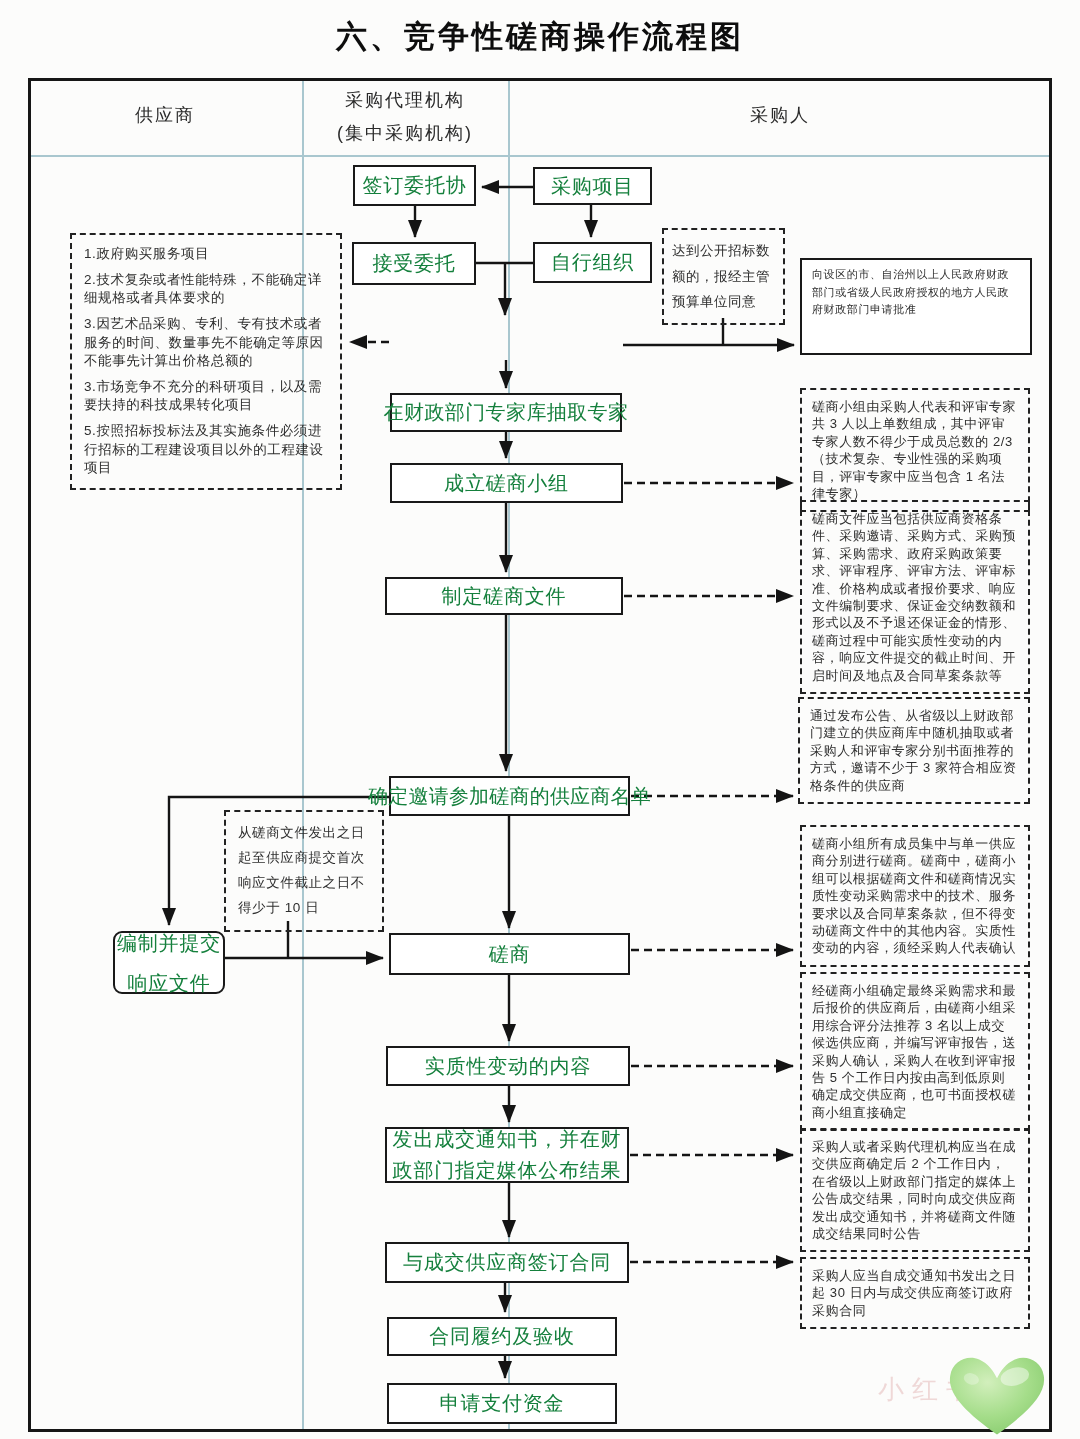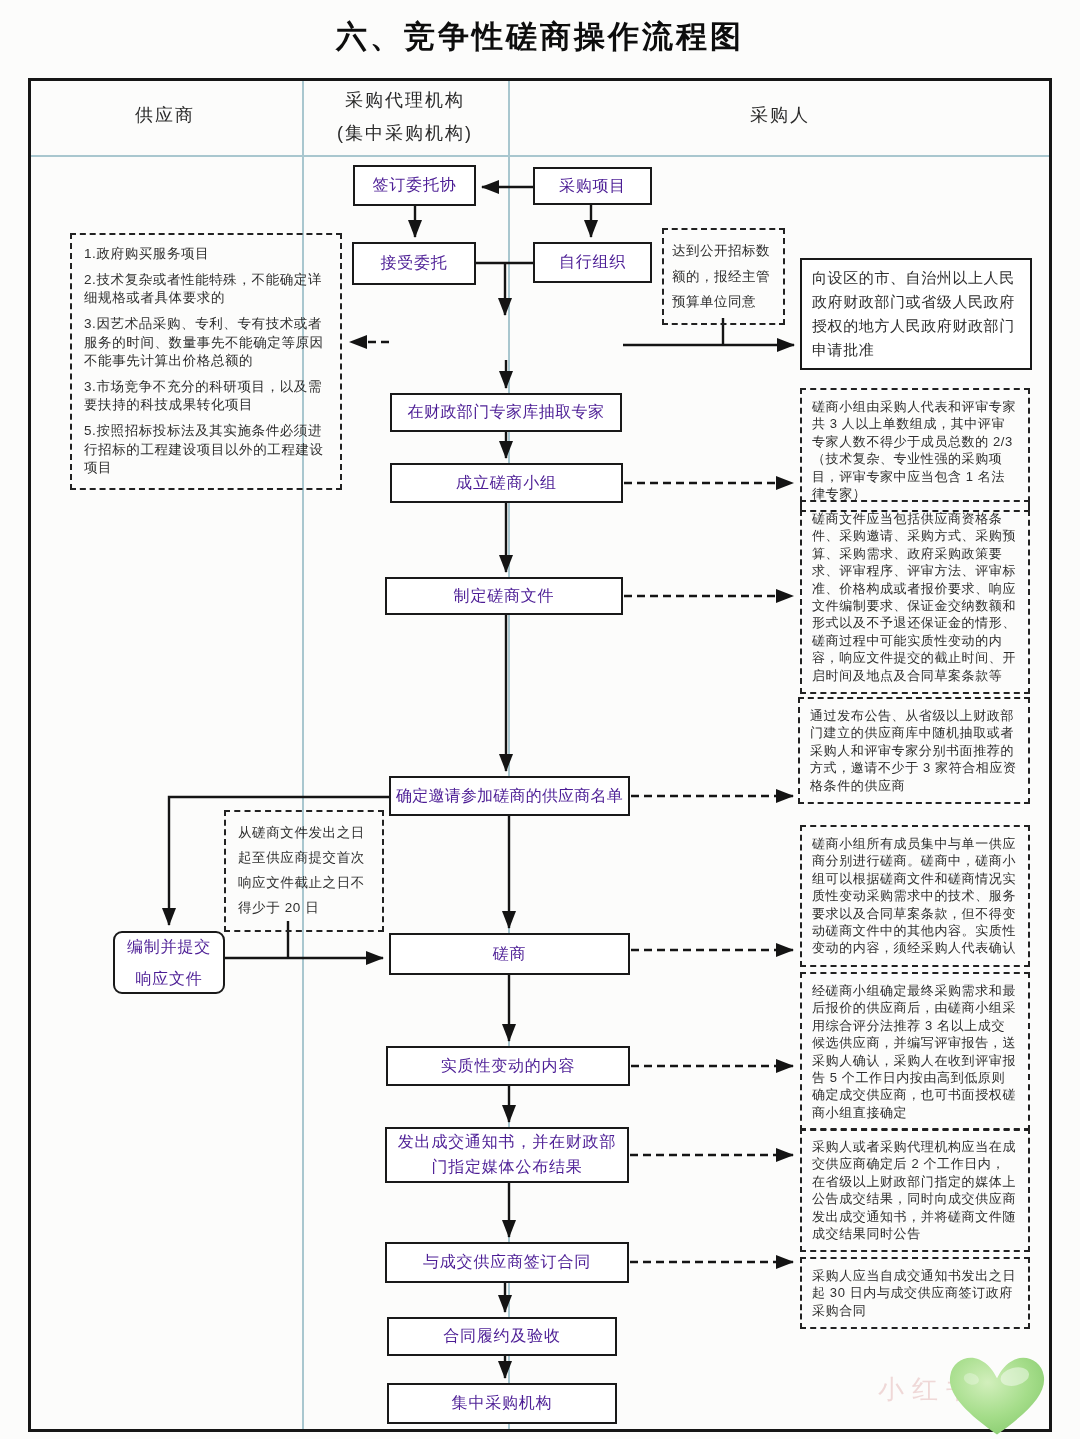--- a/index.html
+++ b/index.html
@@ -17,31 +17,31 @@
     position:absolute;left:28px;top:78px;width:1024px;height:1354px;
     border:3px solid #161616;box-sizing:border-box;
   }
   .vline{position:absolute;width:2px;background:#a9c7cf;top:81px;height:1348px;}
   .hline{position:absolute;left:31px;top:155px;width:1018px;height:2px;background:#a9c7cf;}
   .colhead{position:absolute;text-align:center;font-size:18px;color:#2b2b2b;letter-spacing:2px;}
   .colhead .l2{display:block;margin-top:9px;}
   .node{
     position:absolute;background:#ffffff;border:2.5px solid #191919;box-sizing:border-box;
     display:flex;flex-direction:column;align-items:center;justify-content:center;
-    font-size:16px;letter-spacing:0.8px;color:#4c1d95;text-align:center;
+    font-size:20px;letter-spacing:0.8px;color:#15803d;text-align:center;
     white-space:nowrap;z-index:3;
   }
   .node.wrap{white-space:normal;line-height:1.55;padding:2px 4px;}
   .node .stack{display:block;line-height:2.0;}
   .ann{
     position:absolute;border:2px dashed #222;box-sizing:border-box;background:transparent;
     font-size:13px;line-height:1.34;letter-spacing:0.6px;color:#2e2e2e;
     padding:8px 10px;z-index:2;text-align:left;
   }
-  .ann.solid{border:2.5px solid #191919;background:#fff;font-size:15px;line-height:1.6;padding:6px 10px;}
+  .ann.solid{border:2.5px solid #191919;background:#fff;font-size:11px;line-height:1.6;padding:6px 10px;}
   .ann.cond{font-size:13.5px;line-height:1.38;padding:10px 12px;}
   .ann.cond .it{margin-bottom:7px;}
   .ann.cond .it:last-child{margin-bottom:0;}
   .ann.small{font-size:13.5px;line-height:1.9;letter-spacing:0.5px;padding:8px 8px;}
   .ann.deadline{font-size:13.5px;line-height:1.85;padding:9px 12px;}
   #arrows{position:absolute;left:0;top:0;width:1080px;height:1439px;z-index:2;pointer-events:none;}
   .watermark{
     position:absolute;left:878px;top:1372px;font-size:26px;letter-spacing:8px;
     color:rgba(214,150,150,0.35);z-index:4;
   }
@@ -118,41 +118,41 @@
   <div class="node" style="left:389px;top:776px;width:241px;height:40px;letter-spacing:0.2px;">确定邀请参加磋商的供应商名单</div>
   <div class="node" style="left:389px;top:933px;width:241px;height:42px;">磋商</div>
   <div class="node" style="left:113px;top:931px;width:112px;height:63px;border-radius:9px;">
     <span class="stack">编制并提交</span>
     <span class="stack">响应文件</span>
   </div>
   <div class="node" style="left:386px;top:1046px;width:244px;height:40px;">实质性变动的内容</div>
   <div class="node wrap" style="left:385px;top:1127px;width:244px;height:56px;">发出成交通知书，并在财政部门指定媒体公布结果</div>
   <div class="node" style="left:385px;top:1242px;width:244px;height:41px;">与成交供应商签订合同</div>
   <div class="node" style="left:387px;top:1317px;width:230px;height:39px;">合同履约及验收</div>
-  <div class="node" style="left:387px;top:1383px;width:230px;height:41px;">集中采购机构</div>
+  <div class="node" style="left:387px;top:1383px;width:230px;height:41px;">申请支付资金</div>
 
   <div class="ann cond" style="left:70px;top:233px;width:272px;min-height:255px;">
     <div class="it">1.政府购买服务项目</div>
     <div class="it">2.技术复杂或者性能特殊，不能确定详细规格或者具体要求的</div>
     <div class="it">3.因艺术品采购、专利、专有技术或者服务的时间、数量事先不能确定等原因不能事先计算出价格总额的</div>
     <div class="it">3.市场竞争不充分的科研项目，以及需要扶持的科技成果转化项目</div>
     <div class="it">5.按照招标投标法及其实施条件必须进行招标的工程建设项目以外的工程建设项目</div>
   </div>
 
   <div class="ann small" style="left:662px;top:228px;width:123px;min-height:88px;">达到公开招标数额的，报经主管预算单位同意</div>
 
   <div class="ann solid" style="left:800px;top:258px;width:232px;min-height:97px;">向设区的市、自治州以上人民政府财政部门或省级人民政府授权的地方人民政府财政部门申请批准</div>
 
   <div class="ann" style="left:800px;top:388px;width:230px;min-height:95px;">磋商小组由采购人代表和评审专家共 3 人以上单数组成，其中评审专家人数不得少于成员总数的 2/3（技术复杂、专业性强的采购项目，评审专家中应当包含 1 名法律专家）</div>
 
   <div class="ann" style="left:800px;top:500px;width:230px;min-height:176px;">磋商文件应当包括供应商资格条件、采购邀请、采购方式、采购预算、采购需求、政府采购政策要求、评审程序、评审方法、评审标准、价格构成或者报价要求、响应文件编制要求、保证金交纳数额和形式以及不予退还保证金的情形、磋商过程中可能实质性变动的内容，响应文件提交的截止时间、开启时间及地点及合同草案条款等</div>
 
   <div class="ann" style="left:798px;top:697px;width:232px;min-height:98px;">通过发布公告、从省级以上财政部门建立的供应商库中随机抽取或者采购人和评审专家分别书面推荐的方式，邀请不少于 3 家符合相应资格条件的供应商</div>
 
-  <div class="ann deadline" style="left:224px;top:810px;width:160px;min-height:109px;">从磋商文件发出之日起至供应商提交首次响应文件截止之日不得少于 20 日</div>
+  <div class="ann deadline" style="left:224px;top:810px;width:160px;min-height:109px;">从磋商文件发出之日起至供应商提交首次响应文件截止之日不得少于 10 日</div>
 
   <div class="ann" style="left:800px;top:825px;width:230px;min-height:126px;">磋商小组所有成员集中与单一供应商分别进行磋商。磋商中，磋商小组可以根据磋商文件和磋商情况实质性变动采购需求中的技术、服务要求以及合同草案条款，但不得变动磋商文件中的其他内容。实质性变动的内容，须经采购人代表确认</div>
 
   <div class="ann" style="left:800px;top:972px;width:230px;min-height:141px;">经磋商小组确定最终采购需求和最后报价的供应商后，由磋商小组采用综合评分法推荐 3 名以上成交候选供应商，并编写评审报告，送采购人确认，采购人在收到评审报告 5 个工作日内按由高到低原则确定成交供应商，也可书面授权磋商小组直接确定</div>
 
   <div class="ann" style="left:800px;top:1128px;width:230px;min-height:113px;">采购人或者采购代理机构应当在成交供应商确定后 2 个工作日内，在省级以上财政部门指定的媒体上公告成交结果，同时向成交供应商发出成交通知书，并将磋商文件随成交结果同时公告</div>
 
   <div class="ann" style="left:800px;top:1257px;width:230px;min-height:71px;">采购人应当自成交通知书发出之日起 30 日内与成交供应商签订政府采购合同</div>
 
   <div class="watermark">小红书</div>

